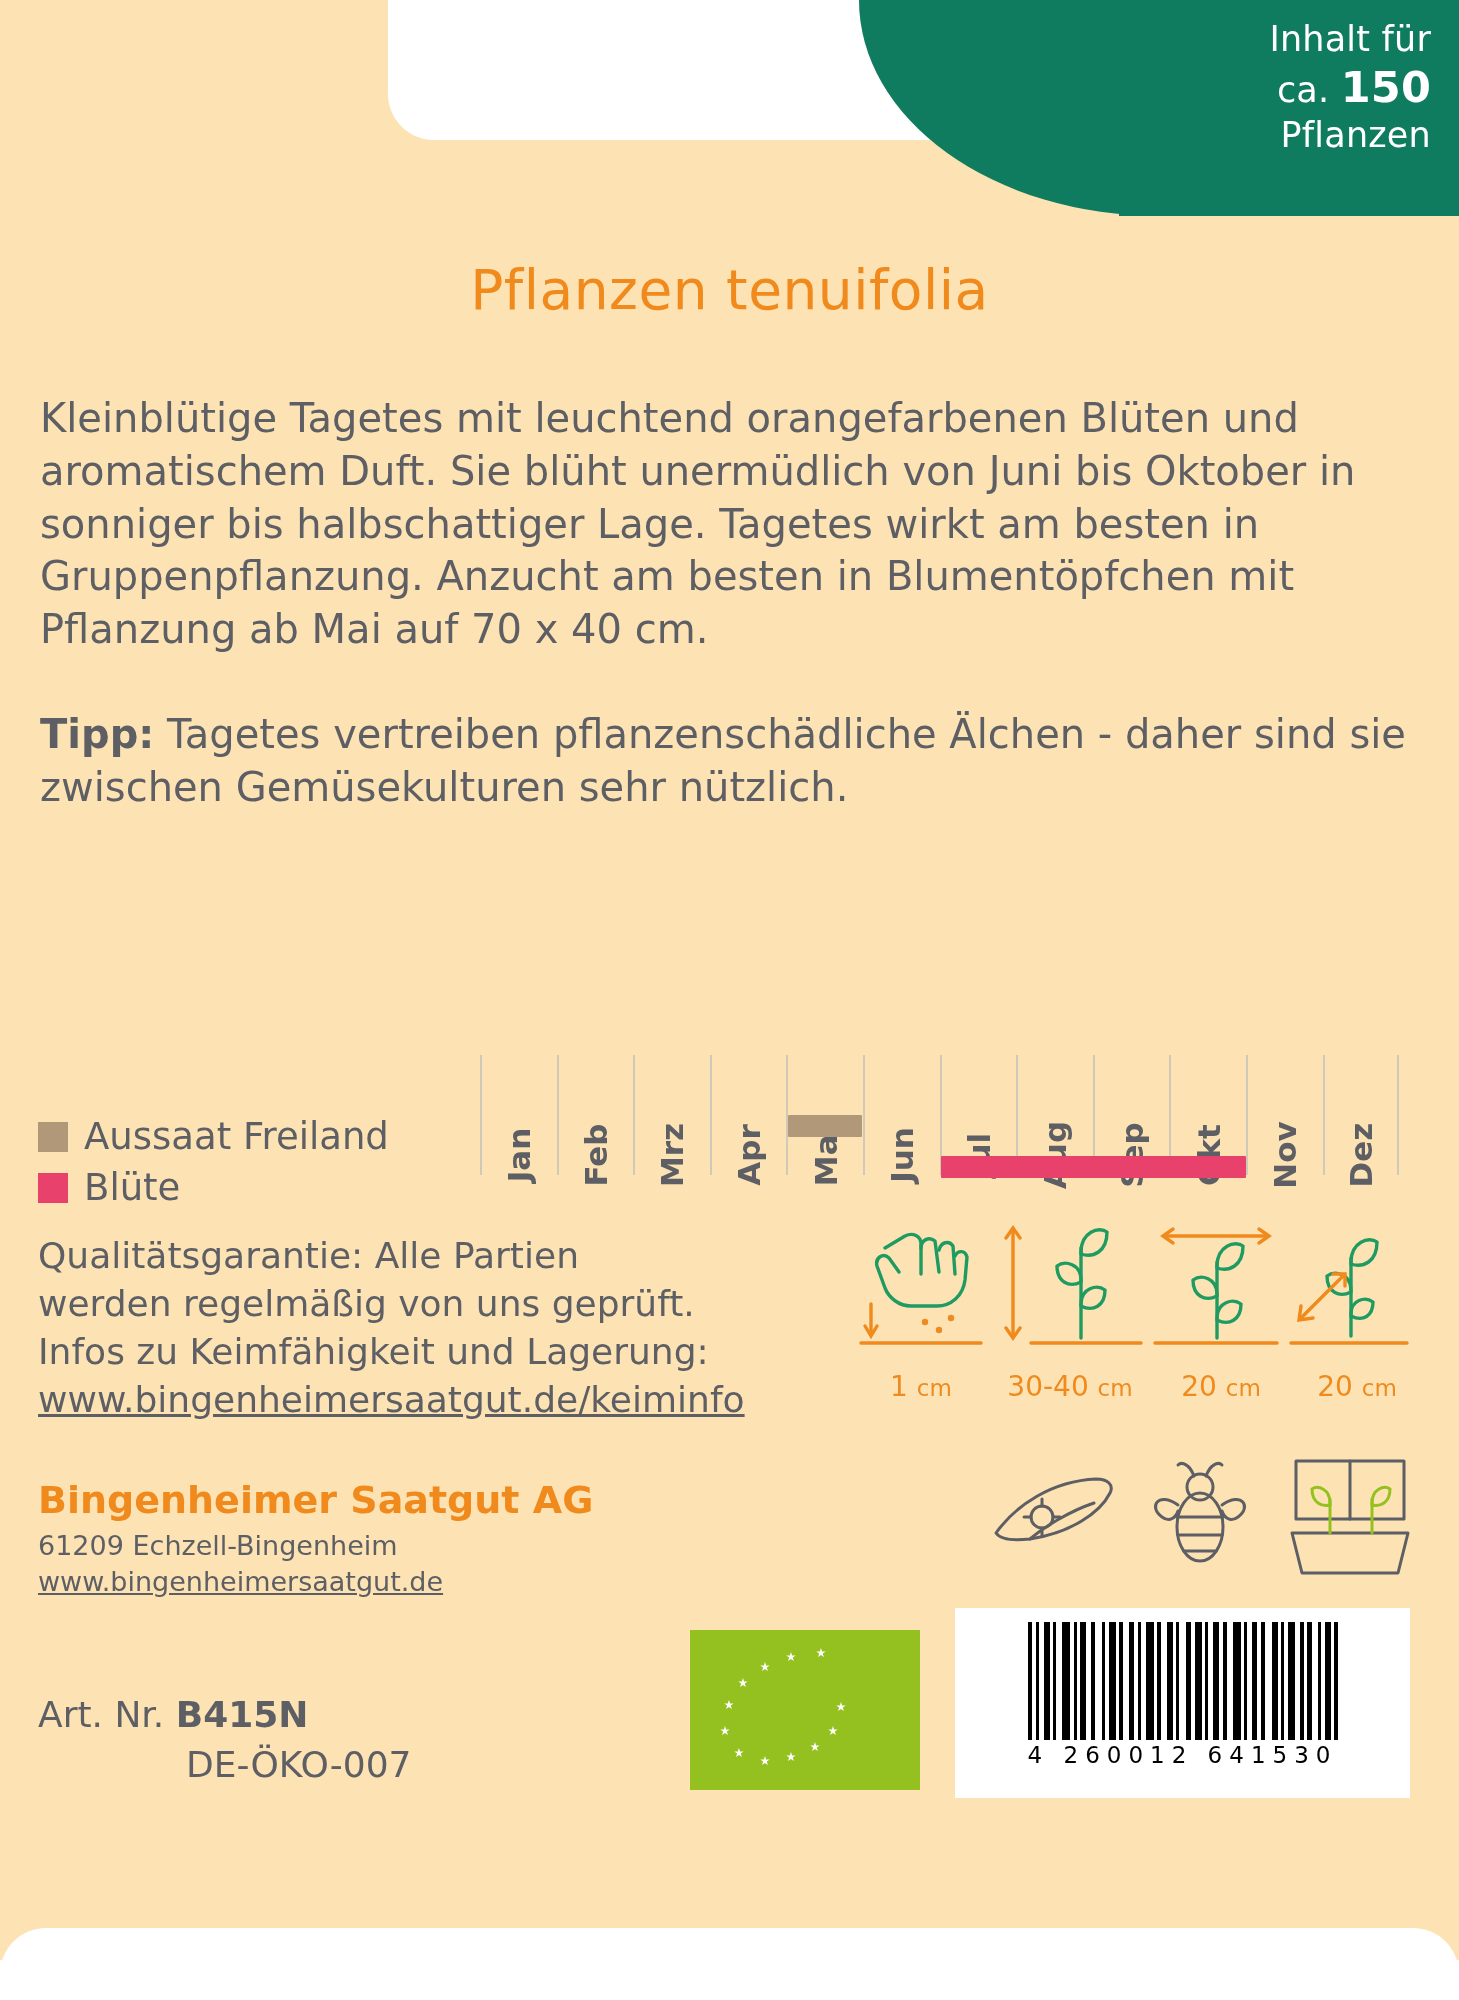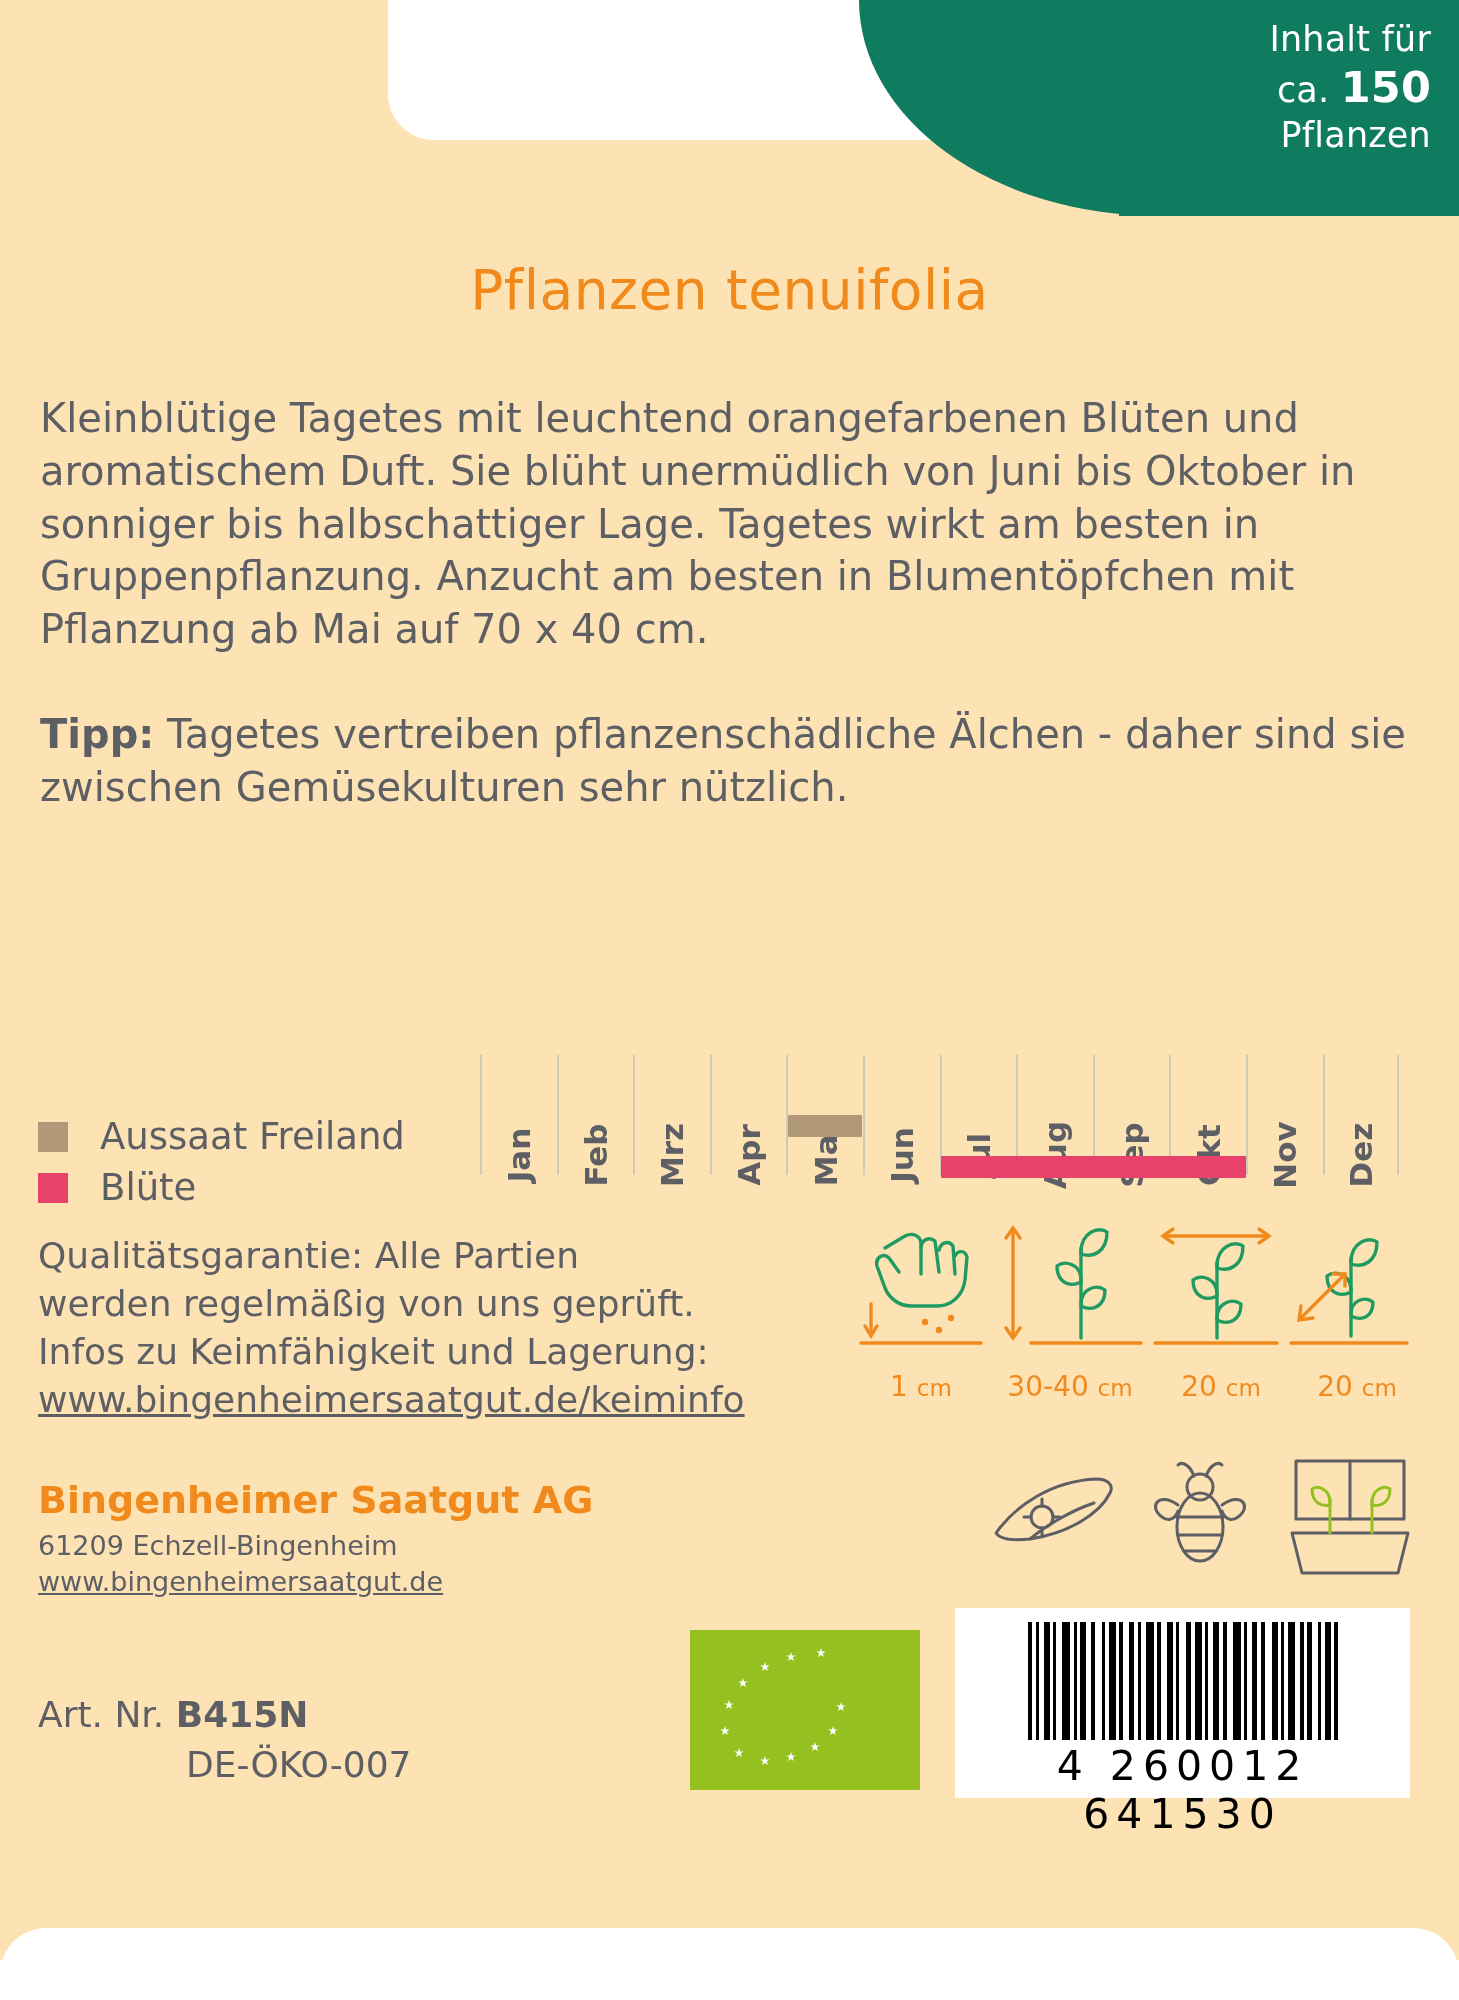--- a/index.html
+++ b/index.html
@@ -177,21 +177,21 @@
     align-items: center;
     margin-bottom: 8px;
   }
   .legend-swatch {
     width: 30px; height: 30px;
     margin-right: 16px;
     flex: 0 0 auto;
   }
   .legend-swatch.sow { background: #b09878; }
   .legend-swatch.bloom { background: #e8416b; }
-  .legend-label { color: #5d5f64; font-size: 37px; margin-left: 16px; }
+  .legend-label { color: #5d5f64; font-size: 37px; }
 
   
   .quality {
     position: absolute;
     left: 38px;
     top: 1232px;
     width: 780px;
     color: #5d5f64;
     font-size: 36px;
     line-height: 1.33;
@@ -294,21 +294,21 @@
   }
   .barcode-bars i {
     display: block;
     background: #000;
     height: 100%;
   }
   .barcode-digits {
     margin-top: 2px;
     text-align: center;
     color: #000;
-    font-size: 41px;
+    font-size: 23px;
     letter-spacing: 7px;
     font-family: "DejaVu Sans", sans-serif;
   }
 </style>
 </head>
 <body>
 
 <div id="packet">
 
   <div class="notch"></div>

